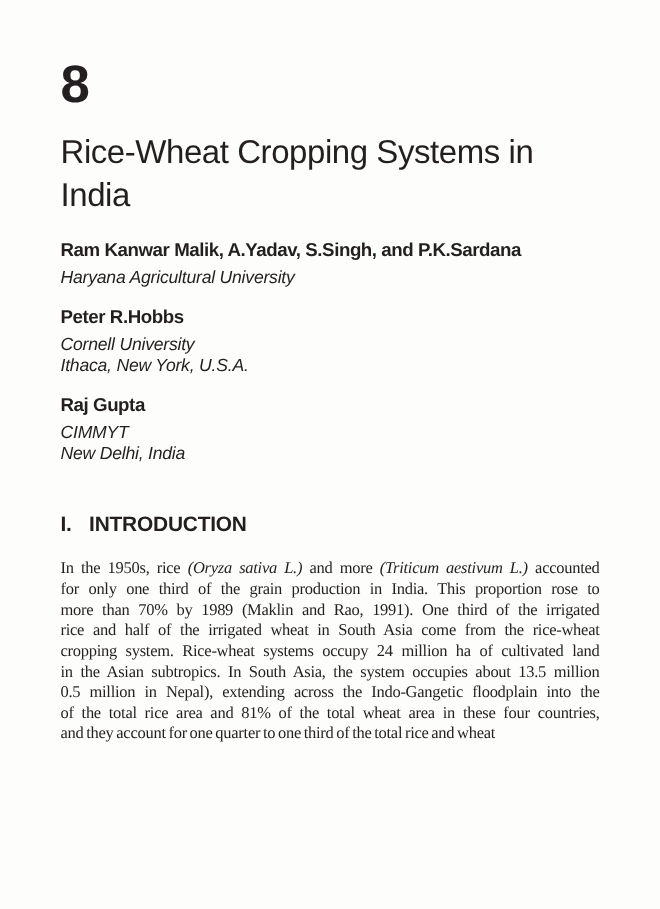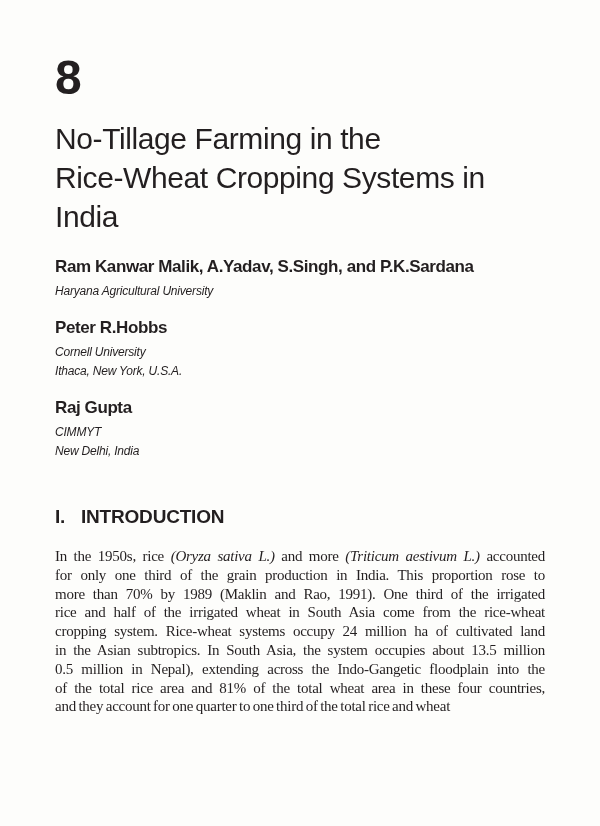--- a/index.html
+++ b/index.html
@@ -42,21 +42,21 @@
   .author-name {
     font-size: 17px;
     font-weight: bold;
     line-height: 20px;
     letter-spacing: -0.4px;
     white-space: nowrap;
     margin-bottom: 5px;
   }
   .author-affiliation {
     font-style: italic;
-    font-size: 12px;
+    font-size: 16px;
     line-height: 19px;
     letter-spacing: -0.2px;
   }
   .section-heading {
     margin-top: 46px;
     font-size: 19px;
     font-weight: bold;
     line-height: 20px;
     letter-spacing: -0.2px;
   }
@@ -94,21 +94,20 @@
 </style>
 </head>
 <body>
 
 <div class="page">
   <div class="content">
 
     <div class="chapter-number">8</div>
 
     <div class="chapter-title">
-      <div>No-Tillage Farming in the</div>
       <div>Rice-Wheat Cropping Systems in</div>
       <div>India</div>
     </div>
 
     <div class="authors">
       <div class="author-block">
         <div class="author-name">Ram Kanwar Malik, A.Yadav, S.Singh, and P.K.Sardana</div>
         <div class="author-affiliation">Haryana Agricultural University</div>
       </div>
       <div class="author-block">

